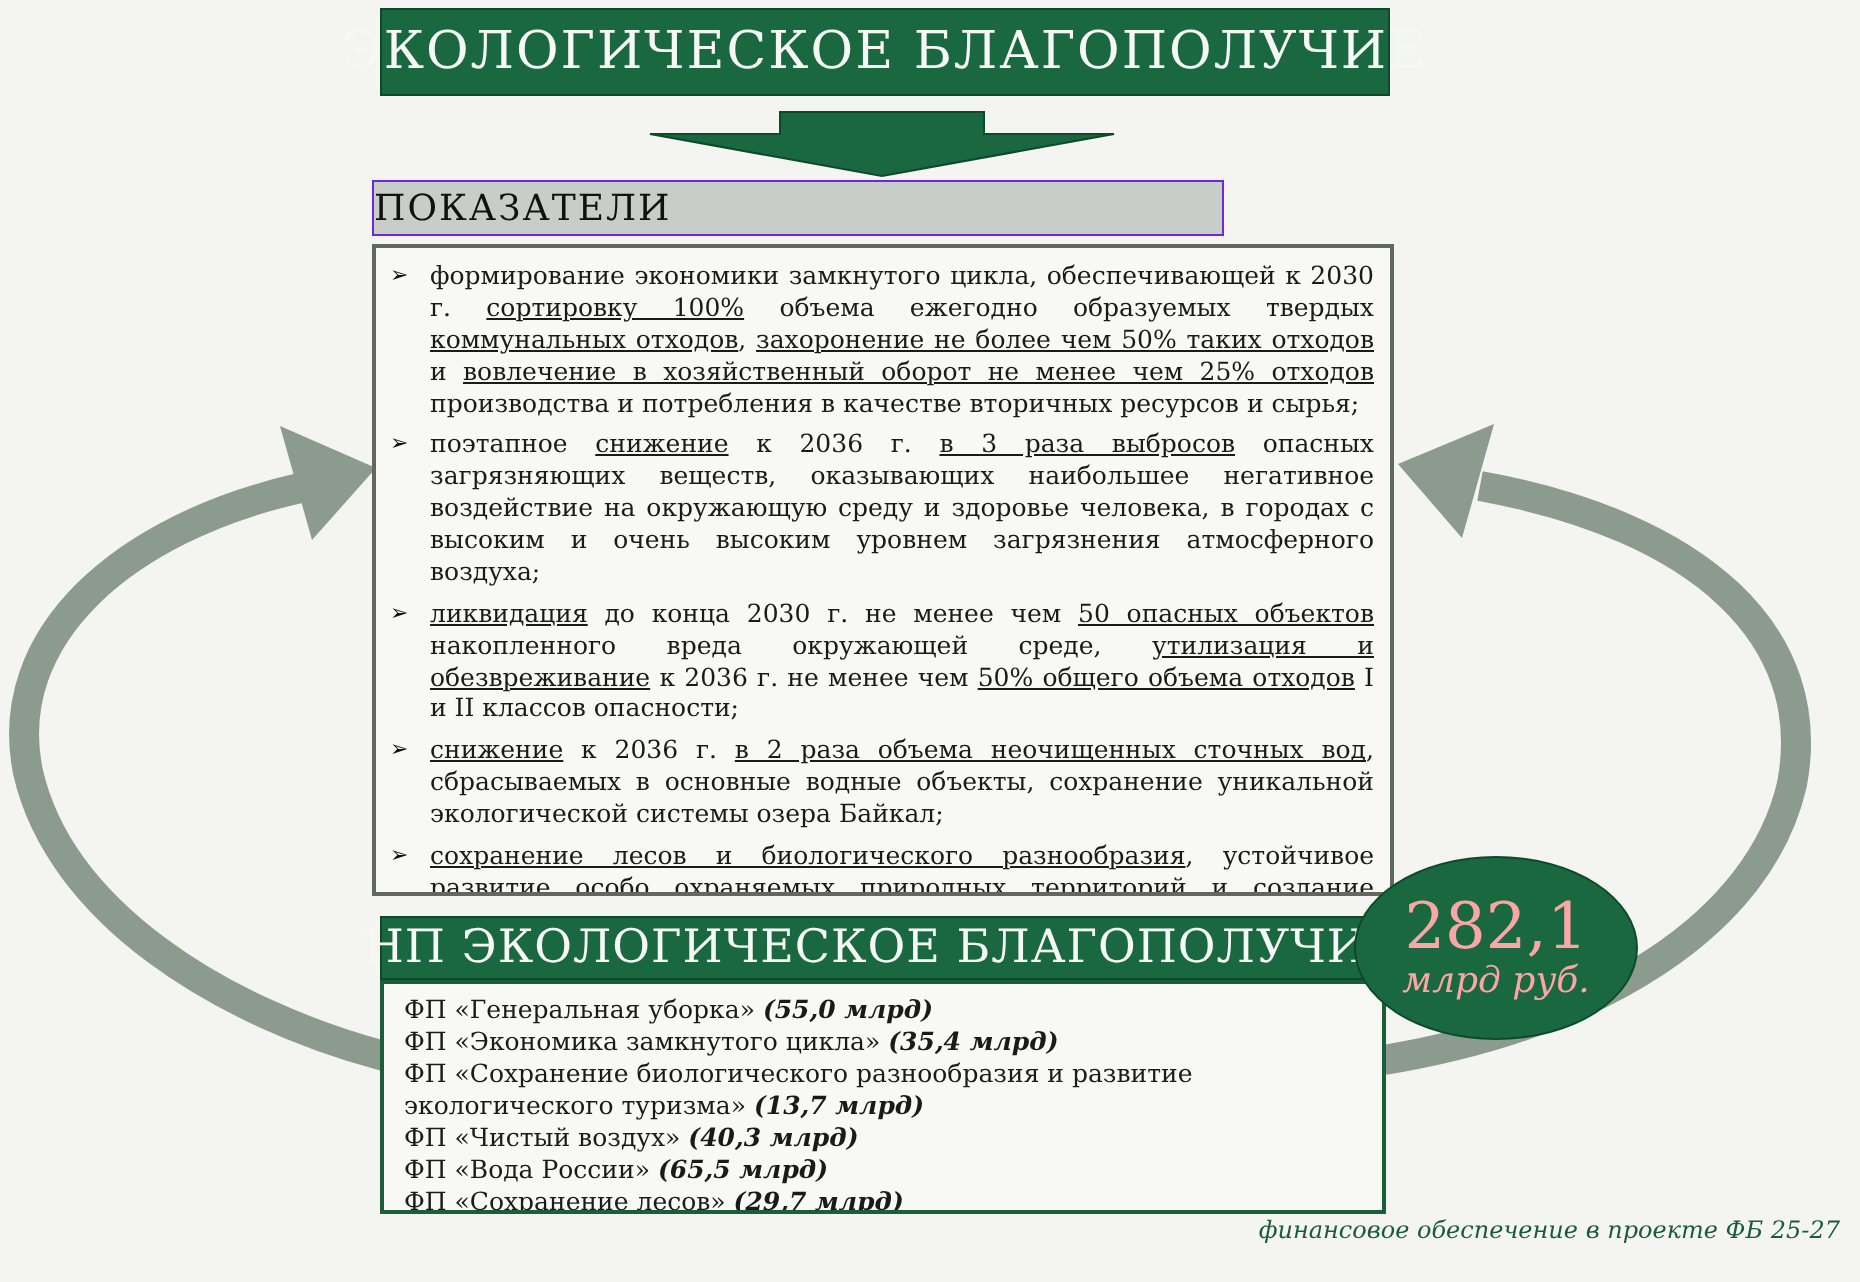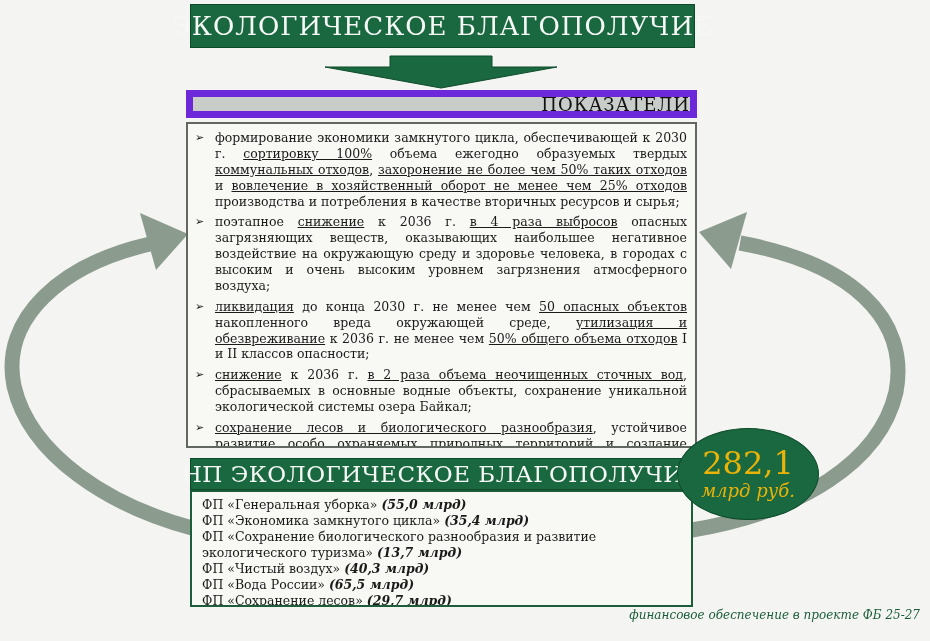--- a/index.html
+++ b/index.html
@@ -20,23 +20,23 @@
 
   .title-box{
     position:absolute;left:190px;top:4px;width:503px;height:42px;z-index:1;
     background:var(--green);border:1px solid var(--green-border);
     display:flex;align-items:center;justify-content:center;
     color:#f6f8f6;font-size:26px;letter-spacing:1px;white-space:nowrap;
   }
   .down-arrow-svg{position:absolute;left:0;top:0;width:930px;height:120px;z-index:1;}
 
   .indicators-header{
-    position:absolute;left:186px;top:90px;width:511px;height:28px;z-index:1;
-    background:var(--gray-box);border:7px solid #6d28d9;box-sizing:border-box;
-    display:flex;align-items:center;justify-content:flex-end;
+    position:absolute;left:186px;top:90px;width:426px;height:28px;z-index:1;
+    background:var(--gray-box);border:1px solid #6d28d9;box-sizing:border-box;
+    display:flex;align-items:center;justify-content:flex-start;
     font-size:18px;letter-spacing:1px;color:#111;
   }
   .indicators-box{
     position:absolute;left:186px;top:122px;width:511px;height:326px;z-index:1;
     background:var(--box-bg);border:2px solid #606860;box-sizing:border-box;
     padding:6px 8px 4px 6px;overflow:hidden;
   }
   .bullet{position:relative;padding-left:21px;margin-bottom:5px;
     font-size:12.5px;line-height:1.27;text-align:justify;}
   .bullet .mk{position:absolute;left:1px;top:1px;font-size:11px;
@@ -54,21 +54,21 @@
     background:var(--box-bg);border:2px solid #1d5e3a;box-sizing:border-box;
     padding:5px 10px 4px 10px;overflow:hidden;
   }
   .project-item{font-size:12.5px;line-height:1.28;}
   .project-item .amt{font-weight:bold;font-style:italic;}
 
   .budget-ellipse{
     position:absolute;left:677px;top:428px;width:140px;height:90px;z-index:2;
     background:var(--green);border:1px solid var(--green-border);border-radius:50%;
     display:flex;flex-direction:column;align-items:center;justify-content:center;
-    color:#eab308;
+    color:#fca5a5;
   }
   .budget-ellipse .val{font-size:32px;line-height:1.05;}
   .budget-ellipse .unit{font-size:18px;line-height:1.1;font-style:italic;}
 
   .footer-note{
     position:absolute;right:10px;top:608px;z-index:1;
     font-style:italic;font-size:12px;color:var(--note-green);white-space:nowrap;
   }
 </style>
 </head>
@@ -95,21 +95,21 @@
     <polygon points="390,56 492,56 492,67 557,67 441,88 325,67 390,67" fill="#1a6840" stroke="#0d4a29" stroke-width="1"></polygon>
   </svg>
 
   <div class="indicators-header">
     <span>ПОКАЗАТЕЛИ</span>
   </div>
 
   <div class="indicators-box">
     <div id="indicator-list">
         <div class="bullet"><span class="mk">➢</span><span>формирование экономики замкнутого цикла, обеспечивающей к 2030 г. </span><span class="bu">сортировку 100%</span><span> объема ежегодно образуемых твердых </span><span class="bu">коммунальных отходов</span><span>, </span><span class="bu">захоронение не более чем 50% таких отходов</span><span> и </span><span class="bu">вовлечение в хозяйственный оборот не менее чем 25% отходов</span><span> производства и потребления в качестве вторичных ресурсов и сырья;</span></div>
-        <div class="bullet"><span class="mk">➢</span><span>поэтапное </span><span class="bu">снижение</span><span> к 2036 г. </span><span class="bu">в 4 раза выбросов</span><span> опасных загрязняющих веществ, оказывающих наибольшее негативное воздействие на окружающую среду и здоровье человека, в городах с высоким и очень высоким уровнем загрязнения атмосферного воздуха;</span></div>
+        <div class="bullet"><span class="mk">➢</span><span>поэтапное </span><span class="bu">снижение</span><span> к 2036 г. </span><span class="bu">в 3 раза выбросов</span><span> опасных загрязняющих веществ, оказывающих наибольшее негативное воздействие на окружающую среду и здоровье человека, в городах с высоким и очень высоким уровнем загрязнения атмосферного воздуха;</span></div>
         <div class="bullet"><span class="mk">➢</span><span class="bu">ликвидация</span><span> до конца 2030 г. не менее чем </span><span class="bu">50 опасных объектов</span><span> накопленного вреда окружающей среде, </span><span class="bu">утилизация и обезвреживание</span><span> к 2036 г. не менее чем </span><span class="bu">50% общего объема отходов</span><span> I и II классов опасности;</span></div>
         <div class="bullet"><span class="mk">➢</span><span class="bu">снижение</span><span> к 2036 г. </span><span class="bu">в 2 раза объема неочищенных сточных вод</span><span>, сбрасываемых в основные водные объекты, сохранение уникальной экологической системы озера Байкал;</span></div>
         <div class="bullet"><span class="mk">➢</span><span class="bu">сохранение лесов и биологического разнообразия</span><span>, устойчивое развитие особо охраняемых природных территорий и создание условий для экологического туризма во всех национальных парках.</span></div>
       </div>
   </div>
 
   <div class="np-header">
     <span>НП ЭКОЛОГИЧЕСКОЕ БЛАГОПОЛУЧИЕ</span>
   </div>
 

